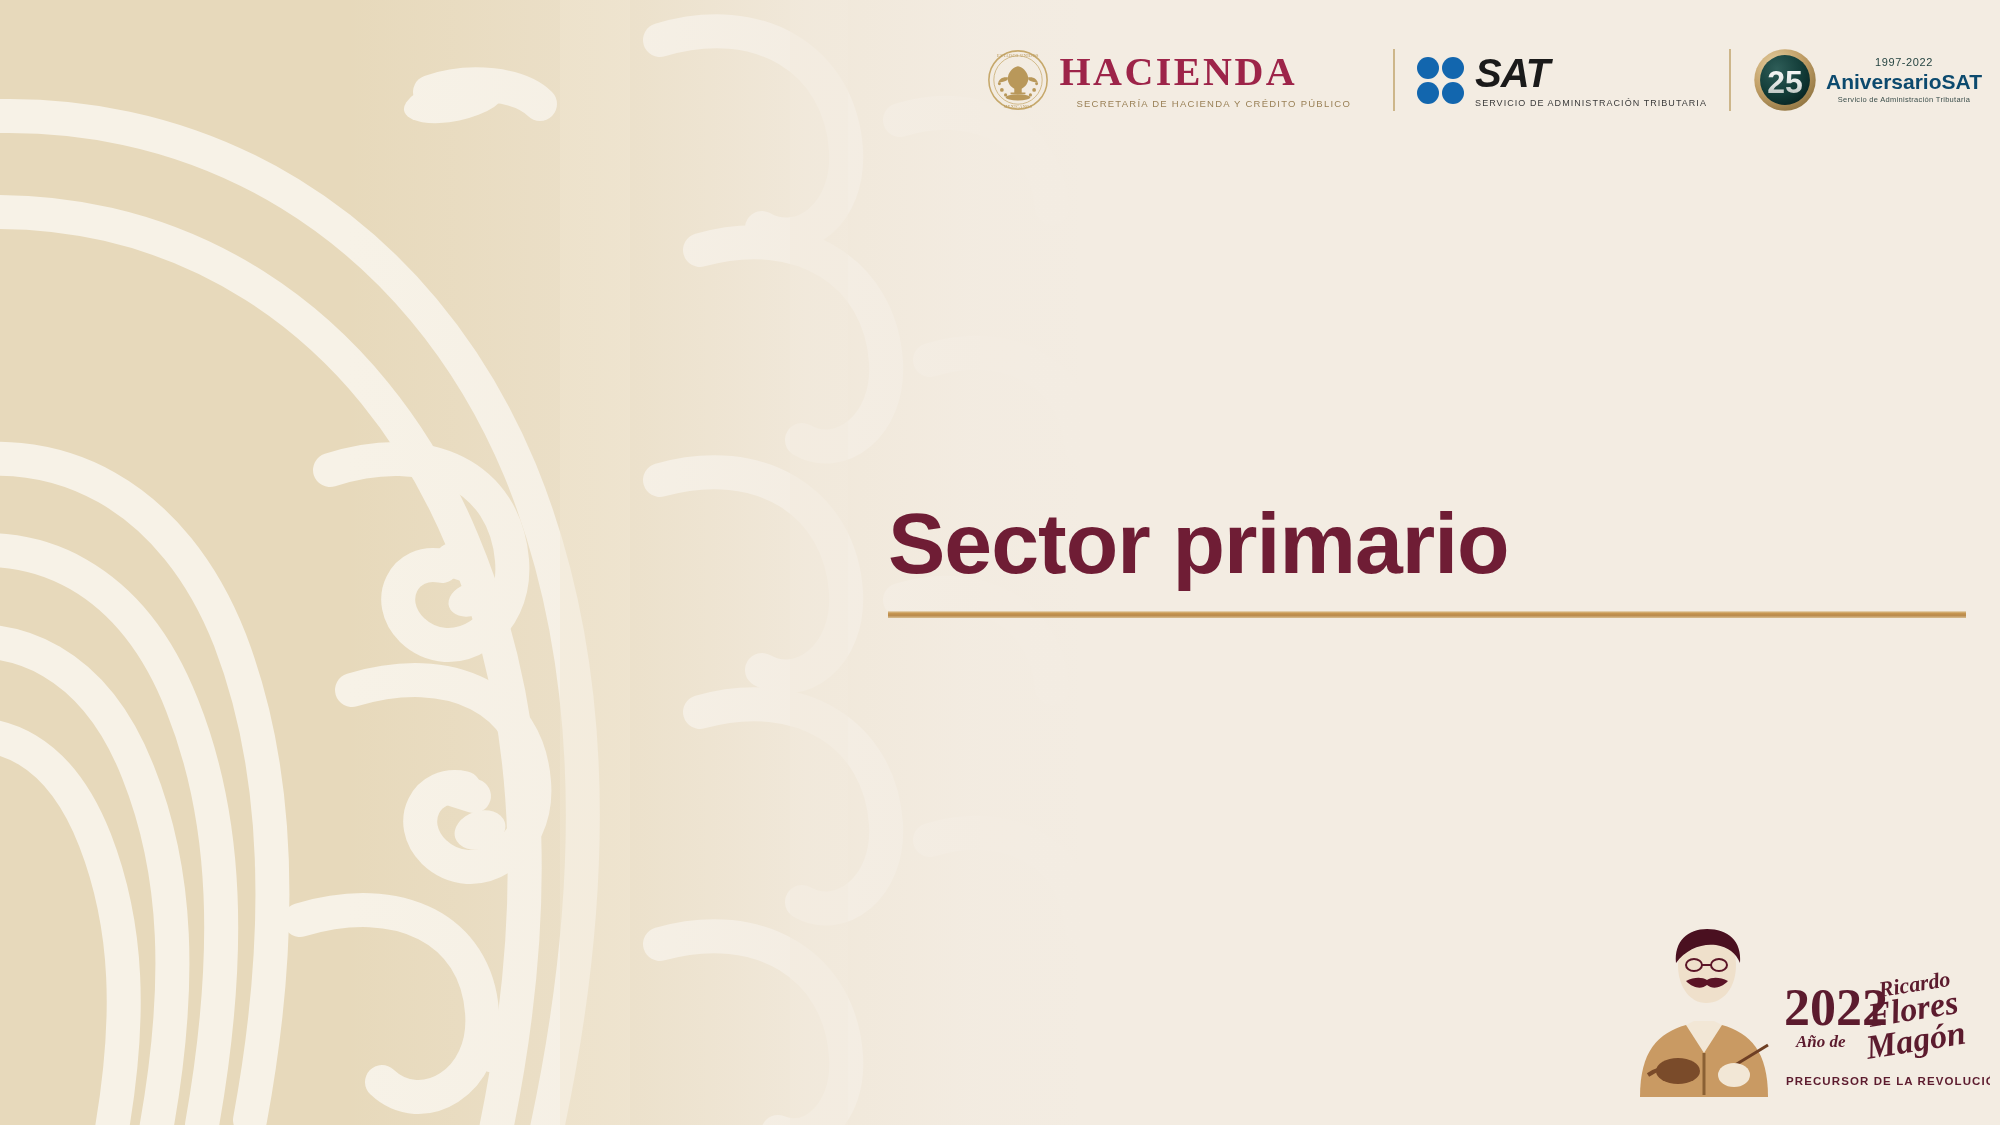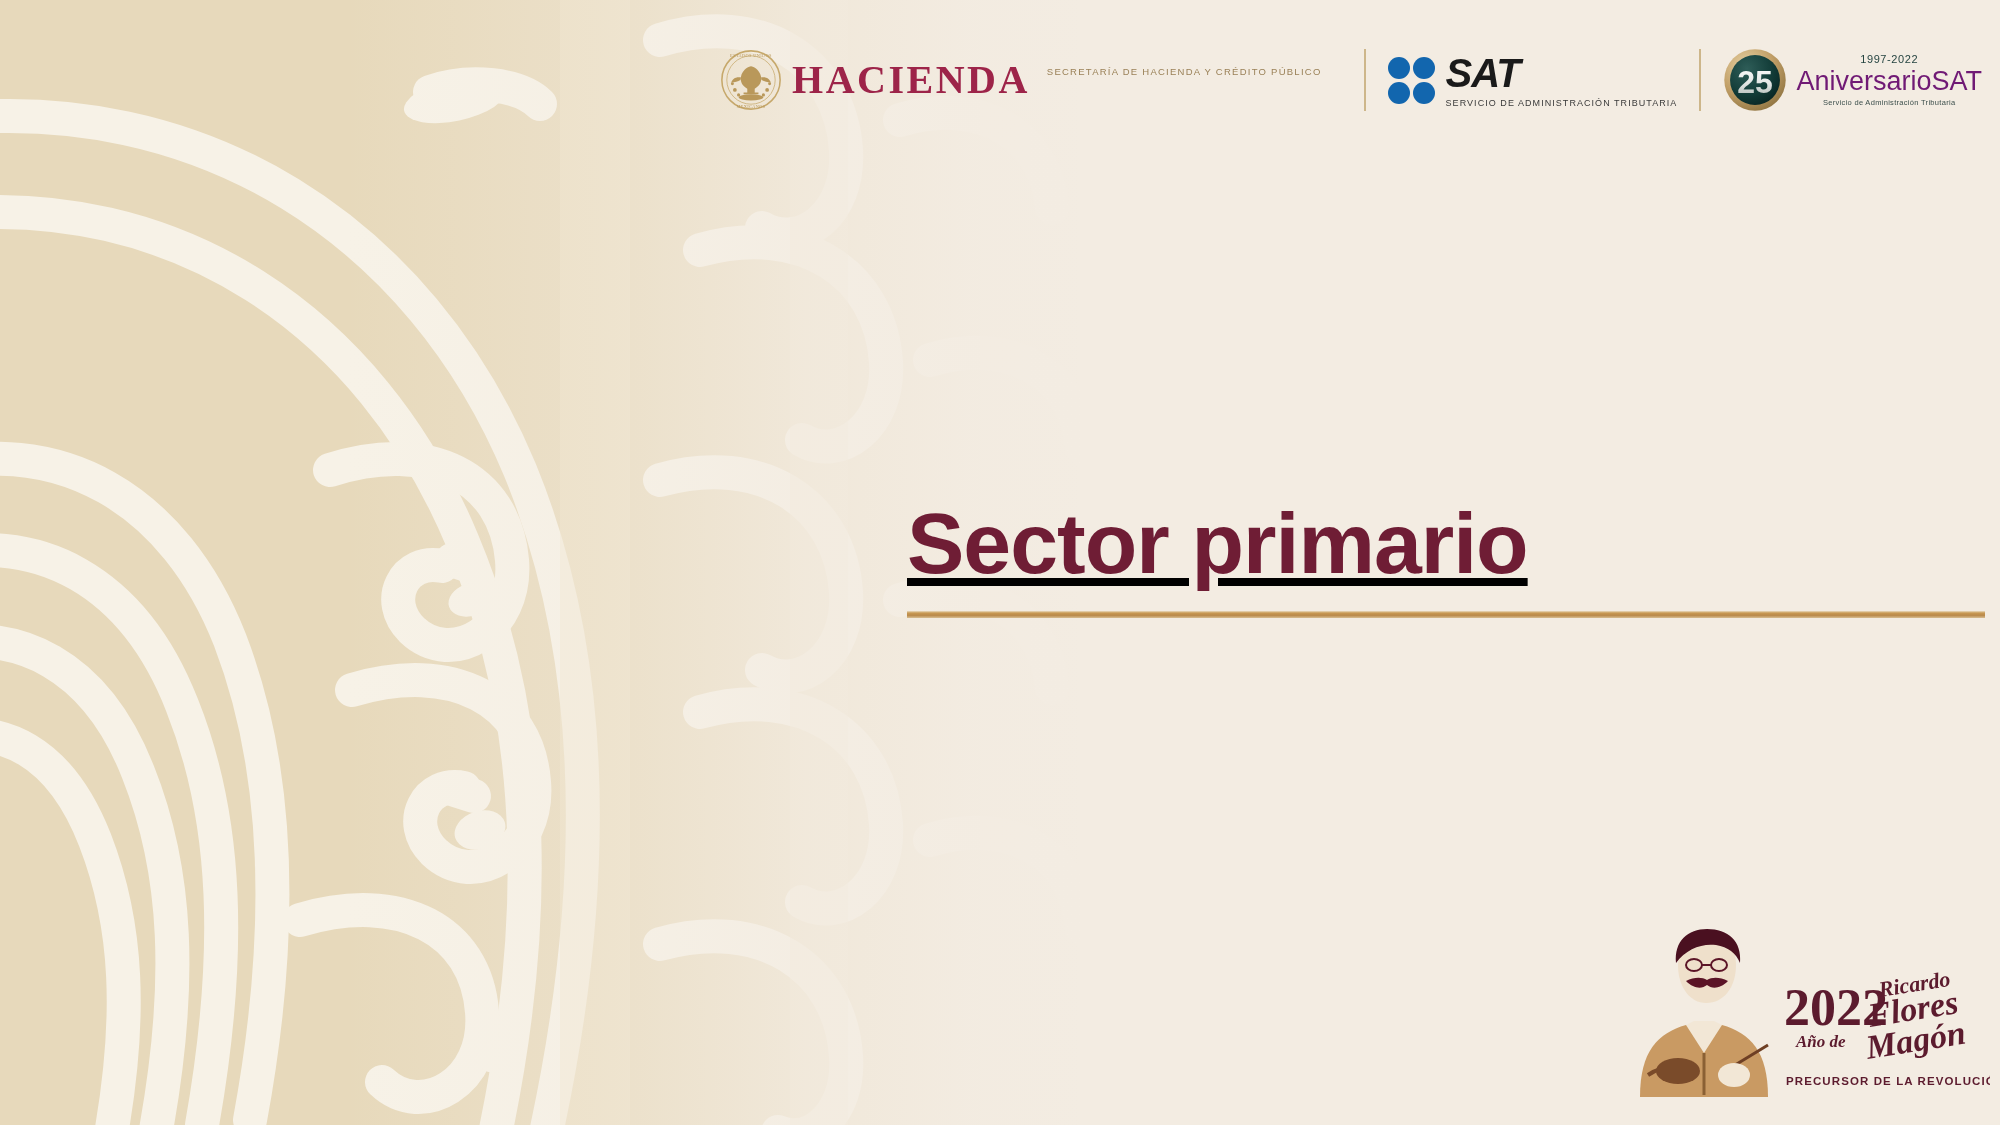--- a/index.html
+++ b/index.html
@@ -73,21 +73,21 @@
     padding-right: 20px;
   }
   .seal {
     width: 62px;
     height: 62px;
     flex: 0 0 62px;
     margin-right: 10px;
   }
   .hacienda-text {
     display: flex;
-    flex-direction: row;
+    flex-direction: column;
     justify-content: center;
   }
   .hacienda-word {
     font-family: "Liberation Serif", serif;
     font-size: 40px;
     font-weight: bold;
     letter-spacing: 2.5px;
     color: #9D2449;
     line-height: 1;
   }
@@ -167,46 +167,45 @@
     justify-content: center;
     text-align: center;
   }
   .aniv-years {
     font-size: 11px;
     letter-spacing: 0.6px;
     color: #1F3F3C;
     line-height: 1;
   }
   .aniv-main {
-    font-size: 27px;
-    font-weight: normal;
-    color: #701a75;
+    font-size: 21px;
+    font-weight: bold;
+    color: #0c4a6e;
     line-height: 1;
     margin-top: 3px;
     white-space: nowrap;
   }
   .aniv-main .sat-inline {
     letter-spacing: 0px;
   }
   .aniv-sub {
     font-size: 7.5px;
     letter-spacing: 0.3px;
     color: #3C4F4C;
     margin-top: 4px;
     line-height: 1;
     white-space: nowrap;
   }
 
   
   .title-block {
     position: absolute;
-    left: 907px;
+    left: 888px;
     top: 496px;
     width: 1078px;
-    text-decoration: underline;
   }
   .title-text {
     font-size: 86px;
     font-weight: bold;
     color: #6F1D35;
     letter-spacing: -1px;
     line-height: 1.1;
     margin: 0;
     white-space: nowrap;
   }

